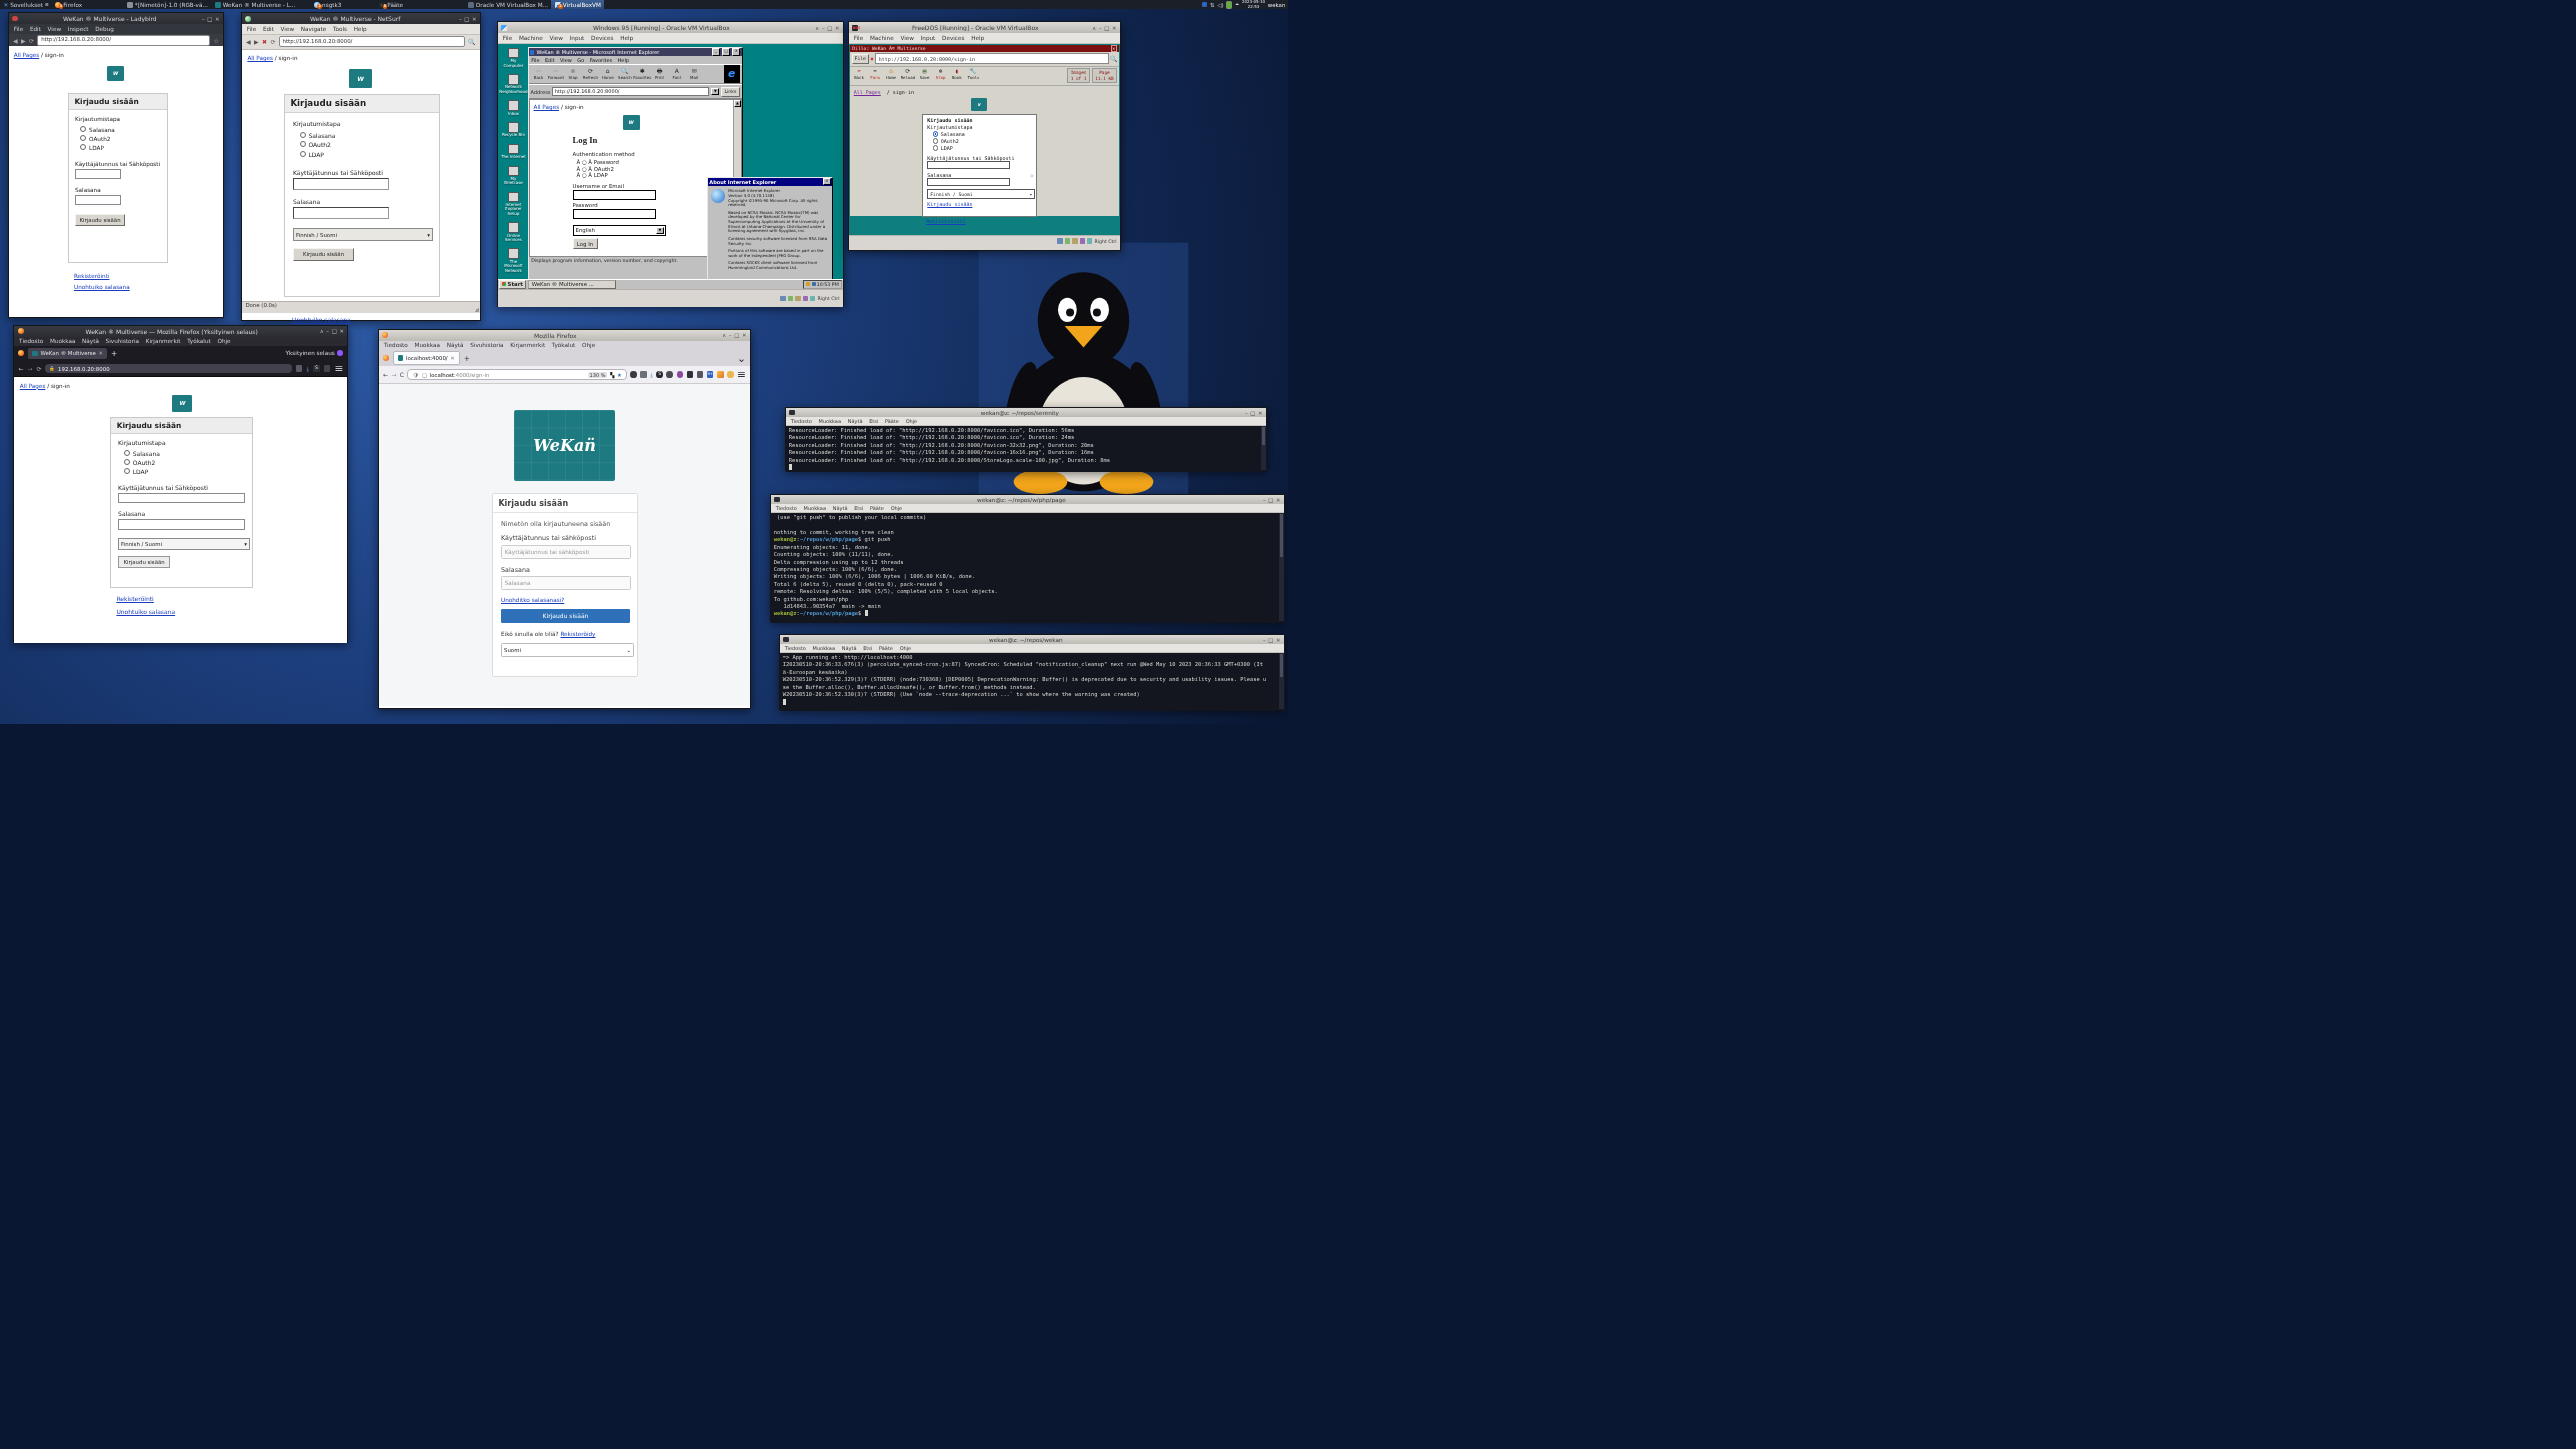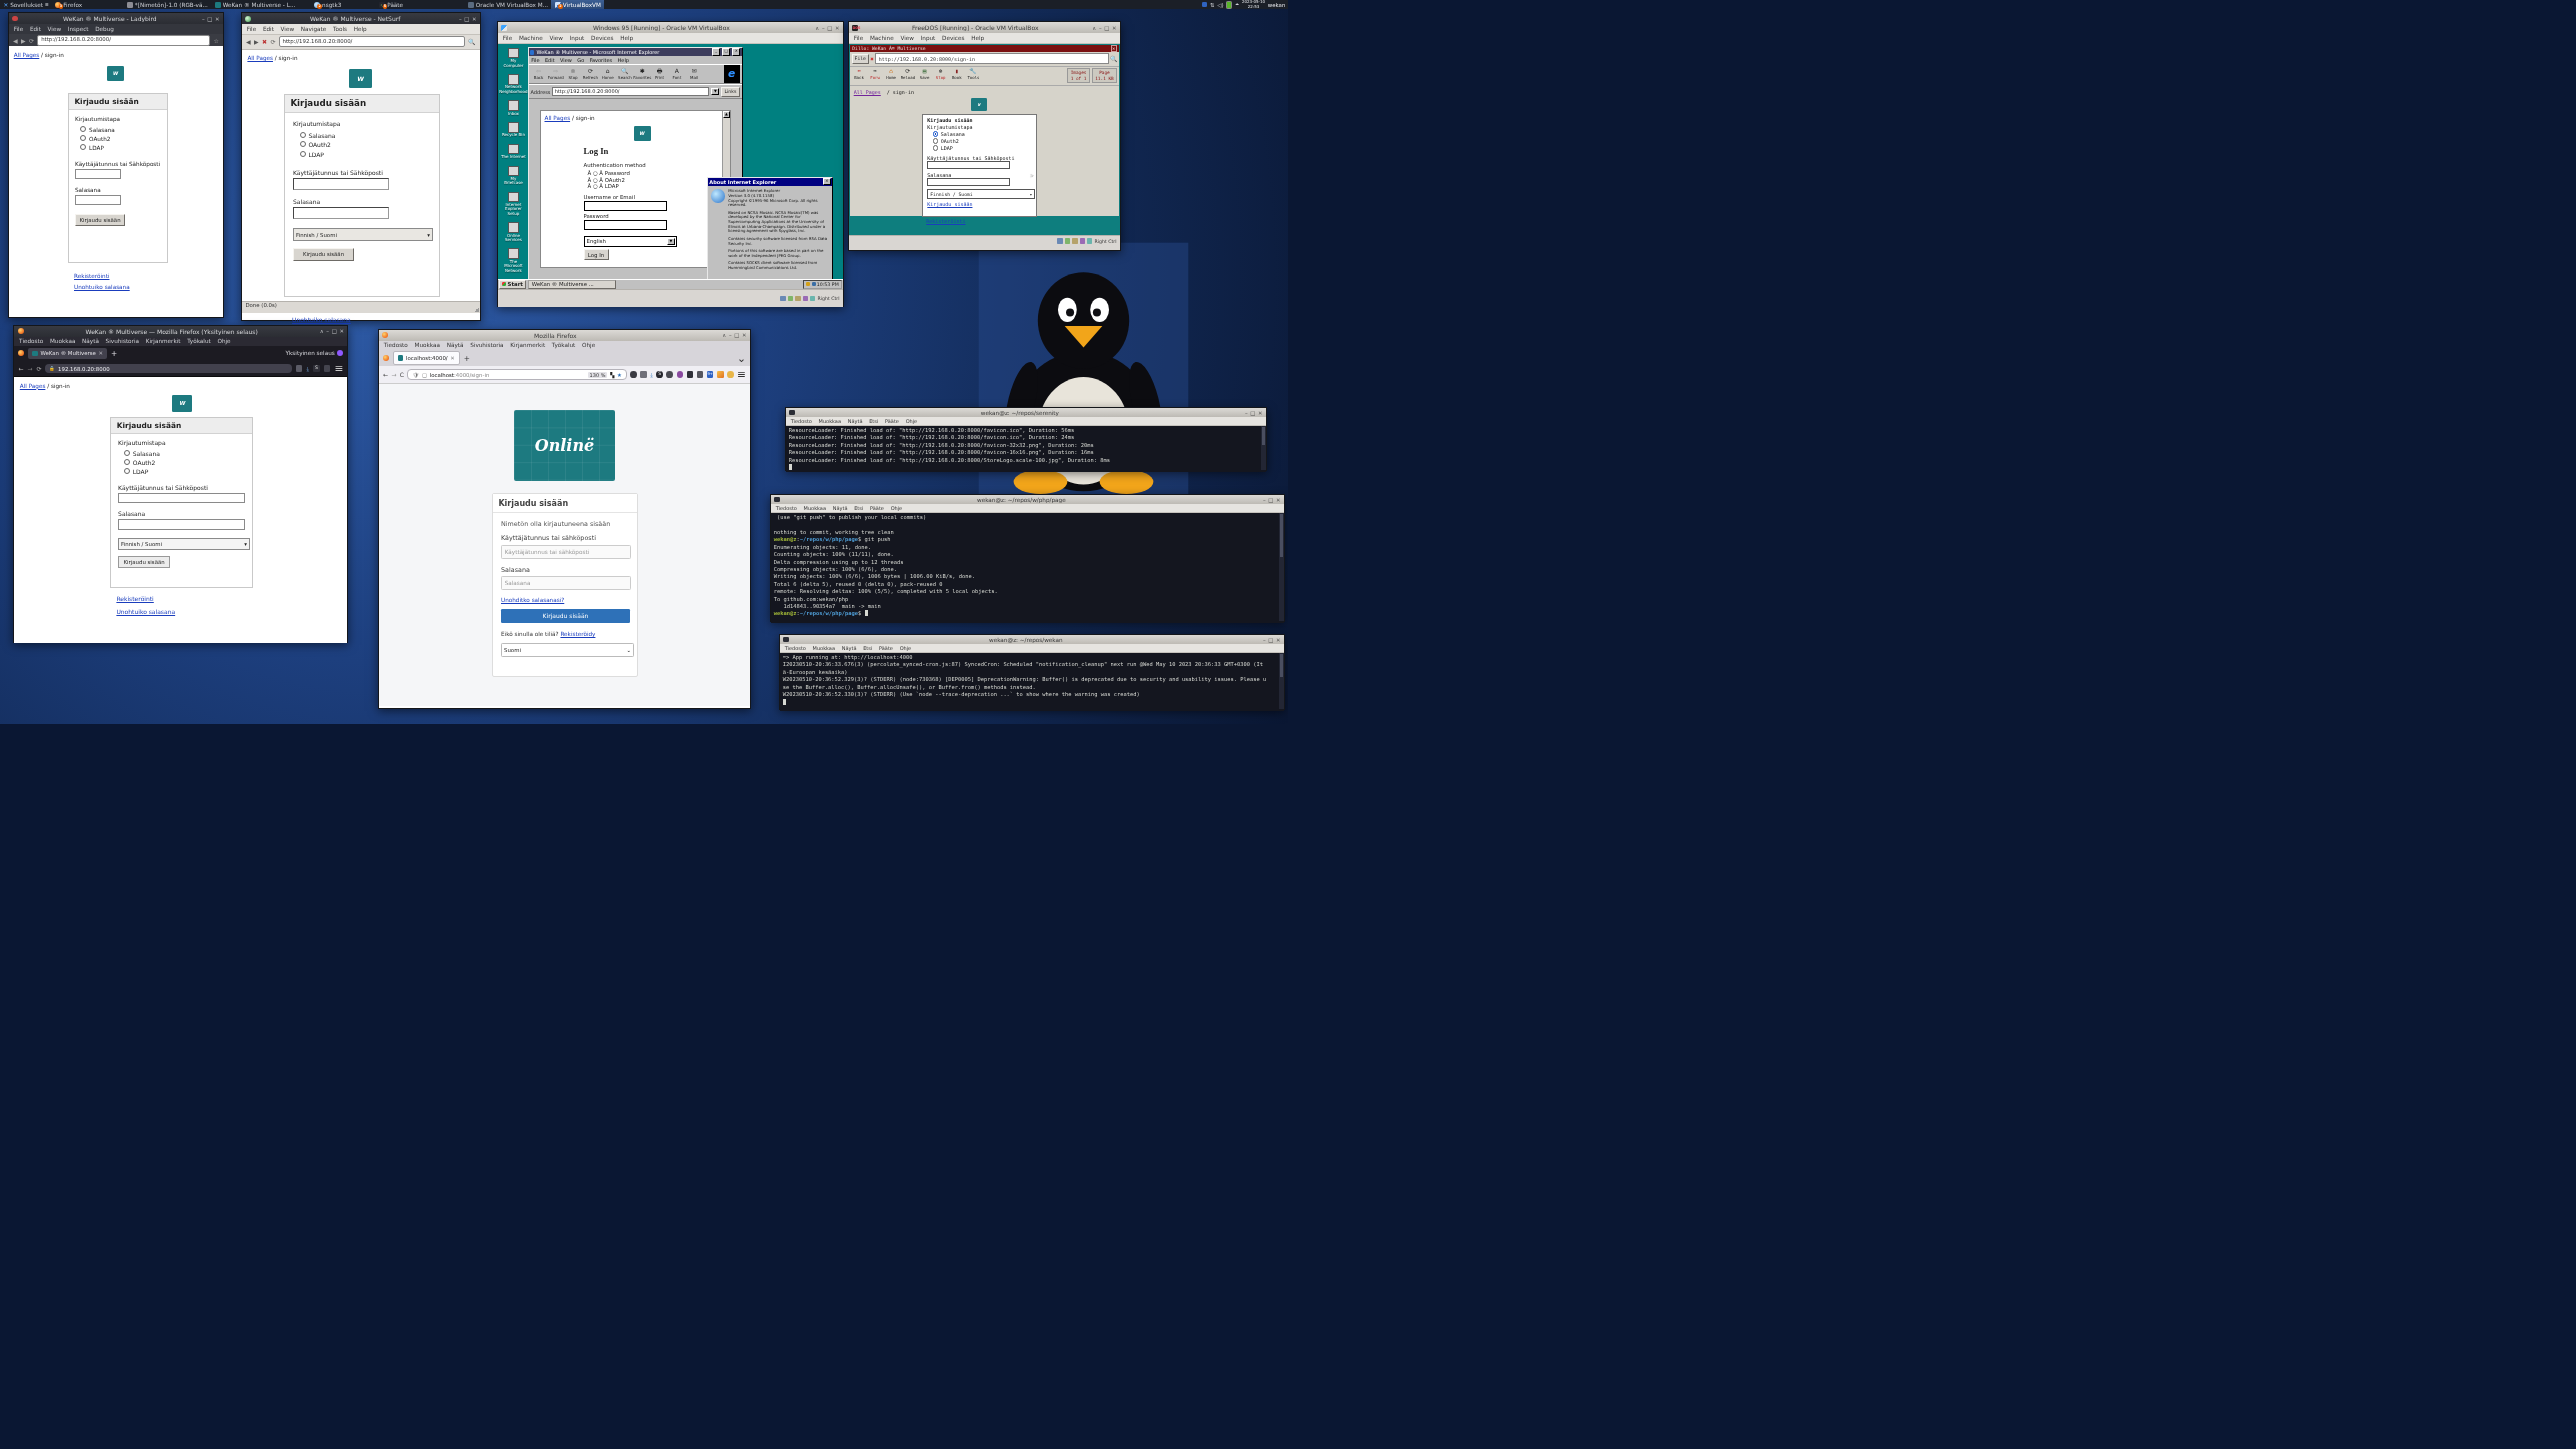--- a/index.html
+++ b/index.html
@@ -378,21 +378,21 @@
             <span>Mail</span>
           </span>
         <span style="margin-left:auto;width:16px;height:17.4px;background:#000;color:#2e8fff;font-weight:bold;font-size:10.7px;text-align:center;line-height:17.4px;font-style:italic;">e</span>
       </div>
       <div style="display:flex;align-items:center;gap:2px;padding:1.3px 2px;border-top:0.7px solid #fff;border-bottom:0.7px solid #888;font-size:5px;">
         <span>Address</span>
         <span style="flex:1;background:#fff;border:0.7px solid #777;height:7.4px;font-size:5px;padding:0 1.3px;line-height:7.4px;">http://192.168.0.20:8000/</span>
         <span class="w95btn">▼</span>
         <span class="btn3d" style="height:8px;padding:0 2px;font-size:4.7px;">Links</span>
       </div>
-      <div style="position:relative;background:#fff;height:156px;border:0.7px solid #888;margin:11px;font-size:5.4px;overflow:hidden;">
+      <div style="position:relative;background:#fff;height:156px;border:0.7px solid #888;margin:0;font-size:5.4px;overflow:hidden;">
         <div class="abs" style="right:0;top:0;bottom:0;width:6.7px;background:#d8d5cf;border-left:0.7px solid #999;">
           <div class="w95btn" style="width:5.4px;">▲</div>
         </div>
         <div class="bc abs" style="left:4px;top:4px;"><a>All Pages</a> <span>/ sign-in</span></div>
         <div class="wklogo abs" style="left:93px;top:14.8px;width:17.4px;height:14.8px;font-size:4.7px;">W</div>
         <div class="abs" style="left:43px;top:35px;font-size:8.7px;font-weight:bold;font-family:'Liberation Serif',serif;">Log In</div>
         <div class="abs" style="left:43px;top:51px;">Authentication method</div>
         <div class="abs" style="left:47px;top:59px;">Â ○ Â Password</div>
         <div class="abs" style="left:47px;top:66px;">Â ○ Â OAuth2</div>
         <div class="abs" style="left:47px;top:72px;">Â ○ Â LDAP</div>
@@ -687,21 +687,21 @@
     <span class="exti" style="background:#55555e;"></span>
     <span class="exti" style="background:#2f62c4;color:#fff;font-size:3.7px;text-align:center;line-height:6.7px;">9+</span>
     <span class="exti" style="background:linear-gradient(135deg,#f7c04a,#e07020);"></span>
     <span class="exti" style="background:#e8b64a;border-radius:50%;"></span>
     <span style="color:#333;">≡</span>
   </div>
   <div style="position:relative;background:#f5f6f8;height:calc(100% - 56px);font-size:6.4px;color:#333;">
     <div style="position:absolute;left:135px;top:25.5px;width:101px;height:71px;background:#1d7a80;border-radius:2px;
          background-image:linear-gradient(rgba(255,255,255,.07) 0.7px,transparent 0.7px),linear-gradient(90deg,rgba(255,255,255,.07) 0.7px,transparent 0.7px);background-size:17px 17.4px;
          display:flex;align-items:center;justify-content:center;">
-      <span style="color:#fff;font-style:italic;font-weight:bold;font-size:16px;font-family:'DejaVu Serif','Liberation Serif',serif;">Onlinë</span>
+      <span style="color:#fff;font-style:italic;font-weight:bold;font-size:16px;font-family:'DejaVu Serif','Liberation Serif',serif;">WeKan̈</span>
     </div>
     <div class="card abs" style="left:113px;top:109px;width:144px;height:182px;border-color:#ddd;border-radius:2px;">
       <div class="cardhead" style="height:17.4px;font-size:8px;background:#fff;border-bottom:0.7px solid #e4e4e4;color:#444;">Kirjaudu sisään</div>
       <div style="padding:6.7px 8px 0 8px;">
         <div style="color:#555;">Nimetön olla kirjautuneena sisään</div>
         <div style="margin-top:6.7px;color:#444;">Käyttäjätunnus tai sähköposti</div>
         <div class="inp ph" style="width:123px;height:12px;margin-top:2.7px;border:0.7px solid #ccc;border-radius:1.3px;background:#fafafa;line-height:12px;padding:0 2.7px;font-size:5.7px;">Käyttäjätunnus tai sähköposti</div>
         <div style="margin-top:6.7px;color:#444;">Salasana</div>
         <div class="inp ph" style="width:123px;height:12px;margin-top:2.7px;border:0.7px solid #ccc;border-radius:1.3px;background:#fafafa;line-height:12px;padding:0 2.7px;font-size:5.7px;">Salasana</div>
         <a class="lnk" style="display:inline-block;margin-top:6.7px;font-size:5.7px;">Unohditko salasanasi?</a>

